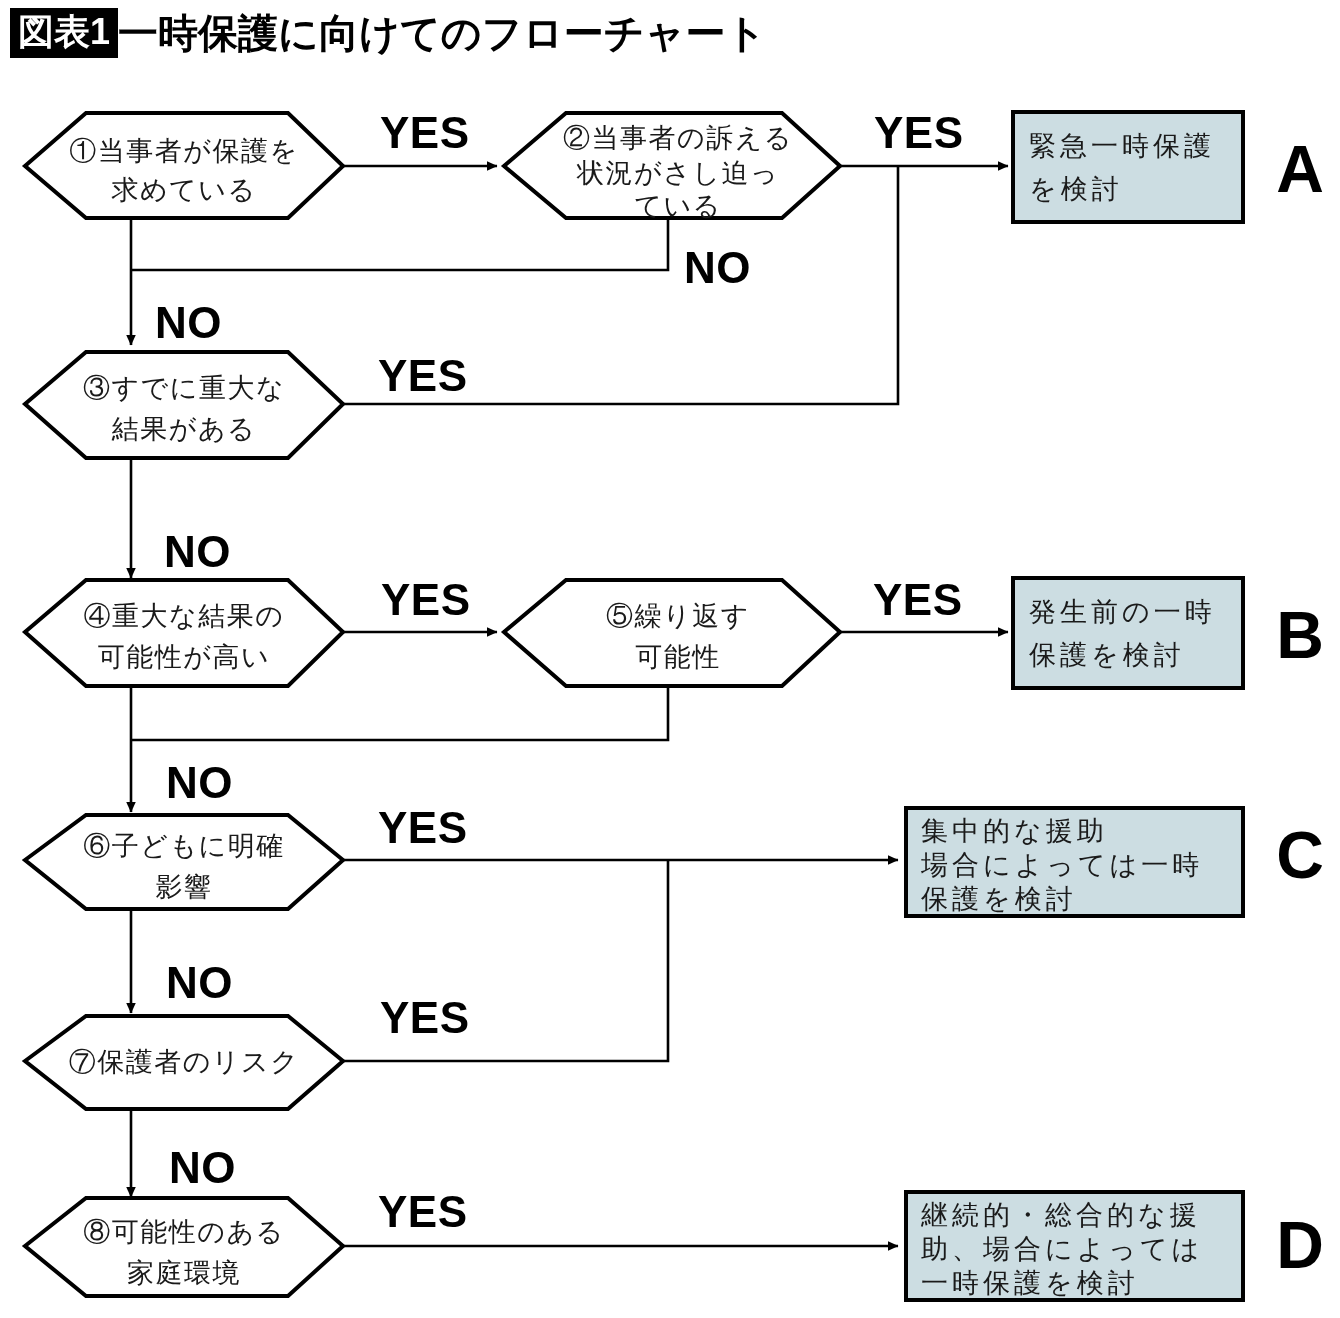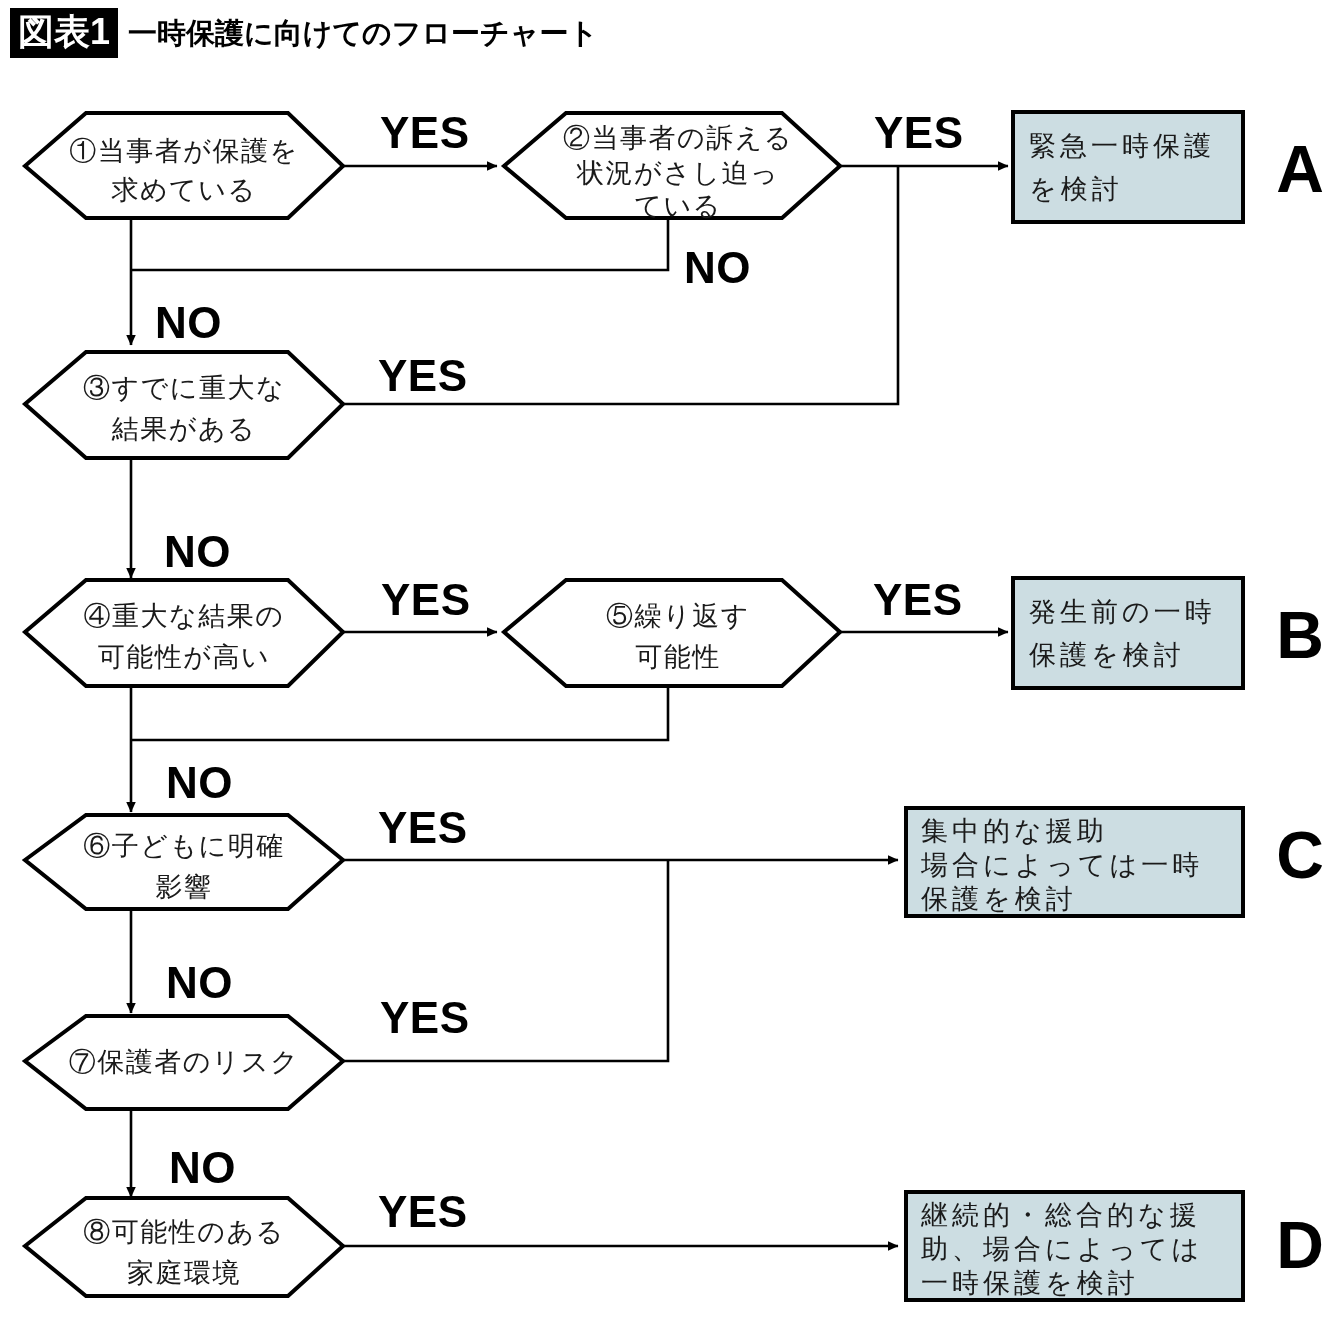--- a/index.html
+++ b/index.html
@@ -21,39 +21,38 @@
     background: #ffffff;
   }
 
   
   .title-bar {
     position: absolute;
     left: 10px;
     top: 8px;
     display: flex;
     align-items: center;
-    gap: 10px;
     white-space: nowrap;
     text-align: center;
   }
   .title-badge {
     background: #000000;
     color: #ffffff;
     font-family: "Liberation Sans", sans-serif;
     font-weight: bold;
     font-size: 36px;
     line-height: 1;
     padding: 6px 8px 8px 8px;
     letter-spacing: 0px;
   }
   .title-text {
     color: #000000;
     font-family: "Liberation Sans", sans-serif;
     font-weight: bold;
-    font-size: 29px;
+    font-size: 40px;
     line-height: 1;
     letter-spacing: 0px;
   }
 
   
   svg.flow {
     position: absolute;
     left: 0;
     top: 0;
     width: 1340px;

